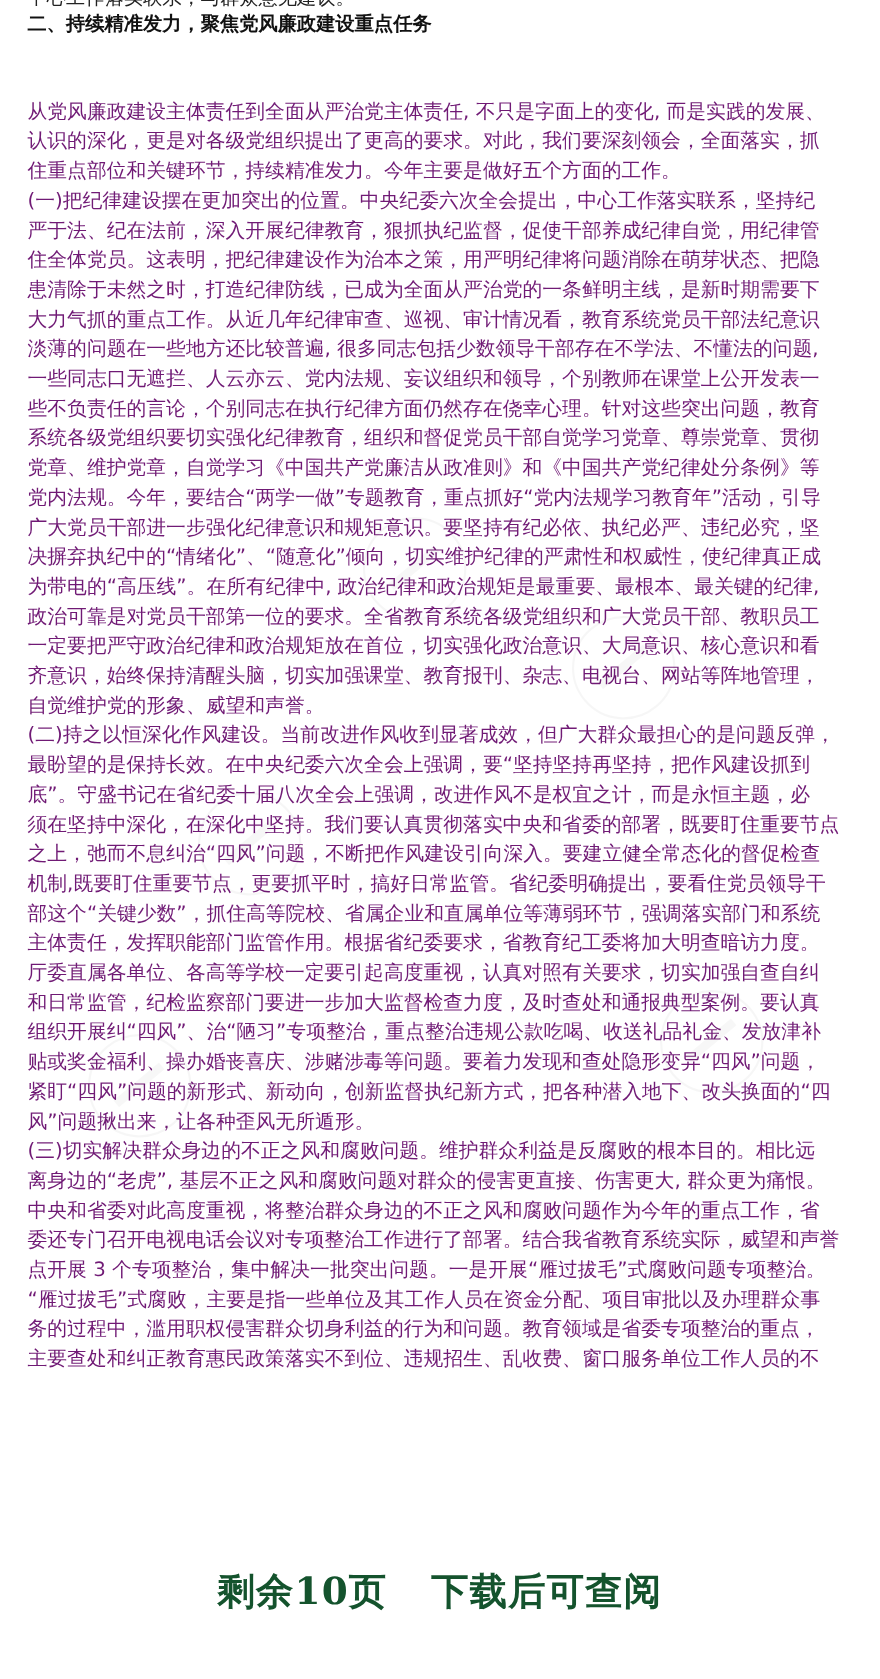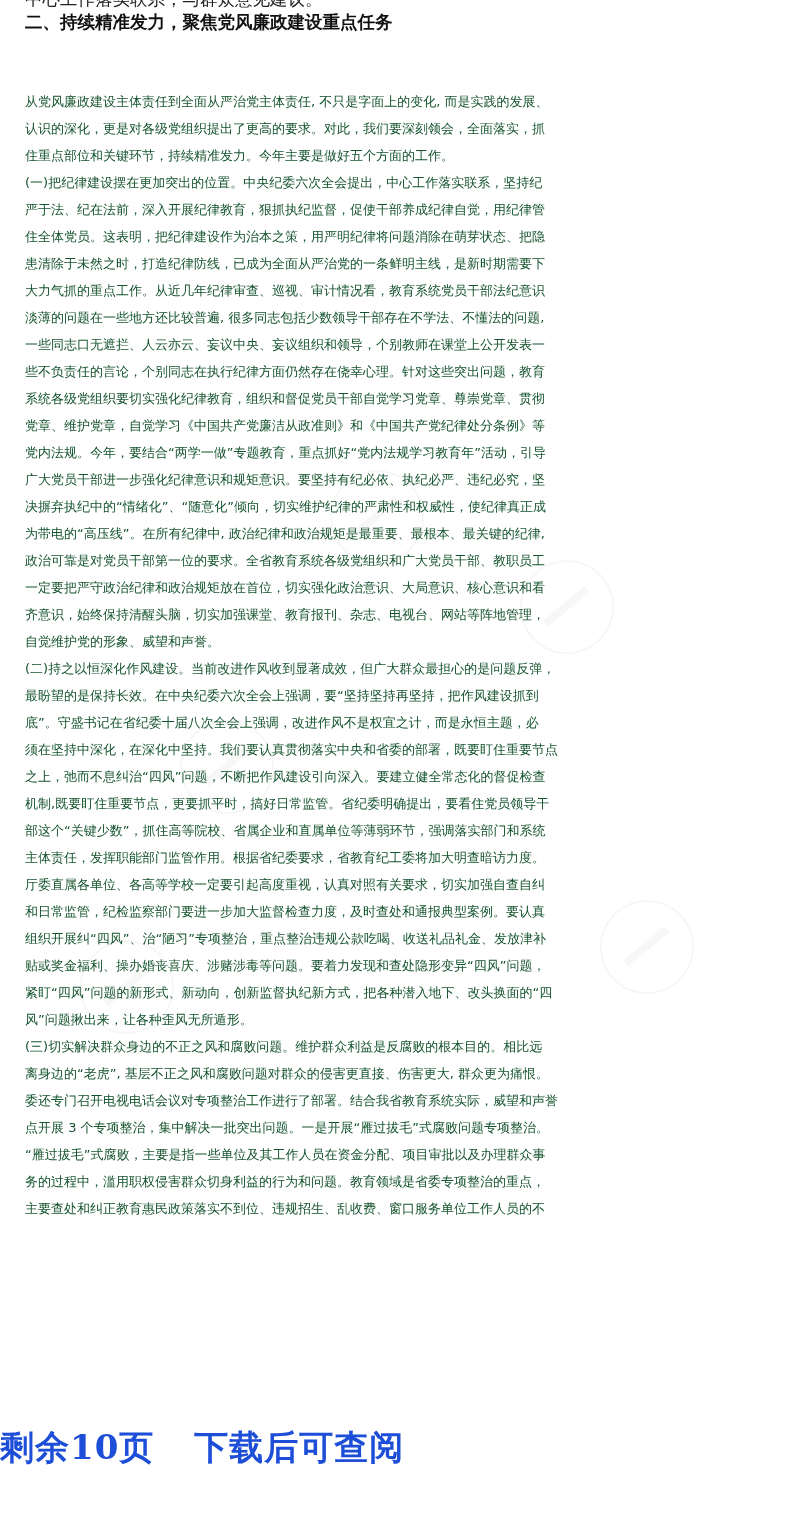--- a/index.html
+++ b/index.html
@@ -44,24 +44,24 @@
   .body-text {
     position: absolute;
     left: 25px;
     top: 88px;
     width: 760px;
   }
   .line {
     display: block;
     height: 27px;
     line-height: 27px;
-    font-size: 13px;
+    font-size: 18px;
     white-space: nowrap;
     letter-spacing: 0px;
-    color: #14532d;
+    color: #701a75;
   }
   .watermark {
     position: absolute;
     width: 90px;
     height: 90px;
     border: 2px solid rgba(0,0,0,0.035);
     border-radius: 50%;
     transform: rotate(-40deg);
     pointer-events: none;
   }
@@ -70,25 +70,26 @@
     position: absolute;
     left: 18px; top: 40px;
     width: 54px; height: 8px;
     background: rgba(0,0,0,0.03);
   }
   .footer-banner {
     position: absolute;
     left: 0;
     top: 1422px;
     width: 800px;
+    text-align: center;
     font-family: "DejaVu Serif", "Liberation Serif", serif;
     font-weight: bold;
     font-size: 34px;
     line-height: 50px;
-    color: #1d4ed8;
+    color: #14532d;
     letter-spacing: 1px;
   }
   .footer-banner .gap {
     display: inline-block;
     width: 40px;
   }
 </style>
 </head>
 <body>
 
@@ -101,21 +102,21 @@
   <div class="body-text">
     <span class="line">从党风廉政建设主体责任到全面从严治党主体责任, 不只是字面上的变化, 而是实践的发展、</span>
     <span class="line">认识的深化，更是对各级党组织提出了更高的要求。对此，我们要深刻领会，全面落实，抓</span>
     <span class="line">住重点部位和关键环节，持续精准发力。今年主要是做好五个方面的工作。</span>
     <span class="line">(一)把纪律建设摆在更加突出的位置。中央纪委六次全会提出，中心工作落实联系，坚持纪</span>
     <span class="line">严于法、纪在法前，深入开展纪律教育，狠抓执纪监督，促使干部养成纪律自觉，用纪律管</span>
     <span class="line">住全体党员。这表明，把纪律建设作为治本之策，用严明纪律将问题消除在萌芽状态、把隐</span>
     <span class="line">患清除于未然之时，打造纪律防线，已成为全面从严治党的一条鲜明主线，是新时期需要下</span>
     <span class="line">大力气抓的重点工作。从近几年纪律审查、巡视、审计情况看，教育系统党员干部法纪意识</span>
     <span class="line">淡薄的问题在一些地方还比较普遍, 很多同志包括少数领导干部存在不学法、不懂法的问题,</span>
-    <span class="line">一些同志口无遮拦、人云亦云、妄议中央、妄议组织和领导，个别教师在课堂上公开发表一</span>
+    <span class="line">一些同志口无遮拦、人云亦云、党内法规、妄议组织和领导，个别教师在课堂上公开发表一</span>
     <span class="line">些不负责任的言论，个别同志在执行纪律方面仍然存在侥幸心理。针对这些突出问题，教育</span>
     <span class="line">系统各级党组织要切实强化纪律教育，组织和督促党员干部自觉学习党章、尊崇党章、贯彻</span>
     <span class="line">党章、维护党章，自觉学习《中国共产党廉洁从政准则》和《中国共产党纪律处分条例》等</span>
     <span class="line">党内法规。今年，要结合“两学一做”专题教育，重点抓好“党内法规学习教育年”活动，引导</span>
     <span class="line">广大党员干部进一步强化纪律意识和规矩意识。要坚持有纪必依、执纪必严、违纪必究，坚</span>
     <span class="line">决摒弃执纪中的“情绪化”、“随意化”倾向，切实维护纪律的严肃性和权威性，使纪律真正成</span>
     <span class="line">为带电的“高压线”。在所有纪律中, 政治纪律和政治规矩是最重要、最根本、最关键的纪律,</span>
     <span class="line">政治可靠是对党员干部第一位的要求。全省教育系统各级党组织和广大党员干部、教职员工</span>
     <span class="line">一定要把严守政治纪律和政治规矩放在首位，切实强化政治意识、大局意识、核心意识和看</span>
     <span class="line">齐意识，始终保持清醒头脑，切实加强课堂、教育报刊、杂志、电视台、网站等阵地管理，</span>
@@ -129,20 +130,21 @@
     <span class="line">部这个“关键少数”，抓住高等院校、省属企业和直属单位等薄弱环节，强调落实部门和系统</span>
     <span class="line">主体责任，发挥职能部门监管作用。根据省纪委要求，省教育纪工委将加大明查暗访力度。</span>
     <span class="line">厅委直属各单位、各高等学校一定要引起高度重视，认真对照有关要求，切实加强自查自纠</span>
     <span class="line">和日常监管，纪检监察部门要进一步加大监督检查力度，及时查处和通报典型案例。要认真</span>
     <span class="line">组织开展纠“四风”、治“陋习”专项整治，重点整治违规公款吃喝、收送礼品礼金、发放津补</span>
     <span class="line">贴或奖金福利、操办婚丧喜庆、涉赌涉毒等问题。要着力发现和查处隐形变异“四风”问题，</span>
     <span class="line">紧盯“四风”问题的新形式、新动向，创新监督执纪新方式，把各种潜入地下、改头换面的“四</span>
     <span class="line">风”问题揪出来，让各种歪风无所遁形。</span>
     <span class="line">(三)切实解决群众身边的不正之风和腐败问题。维护群众利益是反腐败的根本目的。相比远</span>
     <span class="line">离身边的“老虎”, 基层不正之风和腐败问题对群众的侵害更直接、伤害更大, 群众更为痛恨。</span>
+    <span class="line">中央和省委对此高度重视，将整治群众身边的不正之风和腐败问题作为今年的重点工作，省</span>
     <span class="line">委还专门召开电视电话会议对专项整治工作进行了部署。结合我省教育系统实际，威望和声誉</span>
     <span class="line">点开展 3 个专项整治，集中解决一批突出问题。一是开展“雁过拔毛”式腐败问题专项整治。</span>
     <span class="line">“雁过拔毛”式腐败，主要是指一些单位及其工作人员在资金分配、项目审批以及办理群众事</span>
     <span class="line">务的过程中，滥用职权侵害群众切身利益的行为和问题。教育领域是省委专项整治的重点，</span>
     <span class="line">主要查处和纠正教育惠民政策落实不到位、违规招生、乱收费、窗口服务单位工作人员的不</span>
   </div>
 
   <div class="watermark" style="left:330px; top:470px;"></div>
   <div class="watermark" style="left:180px; top:720px;"></div>
   <div class="watermark" style="left:520px; top:560px;"></div>

